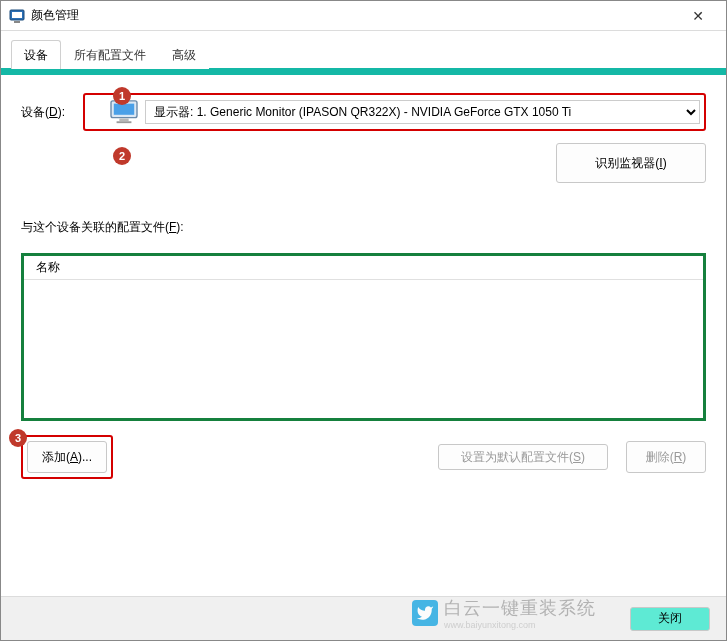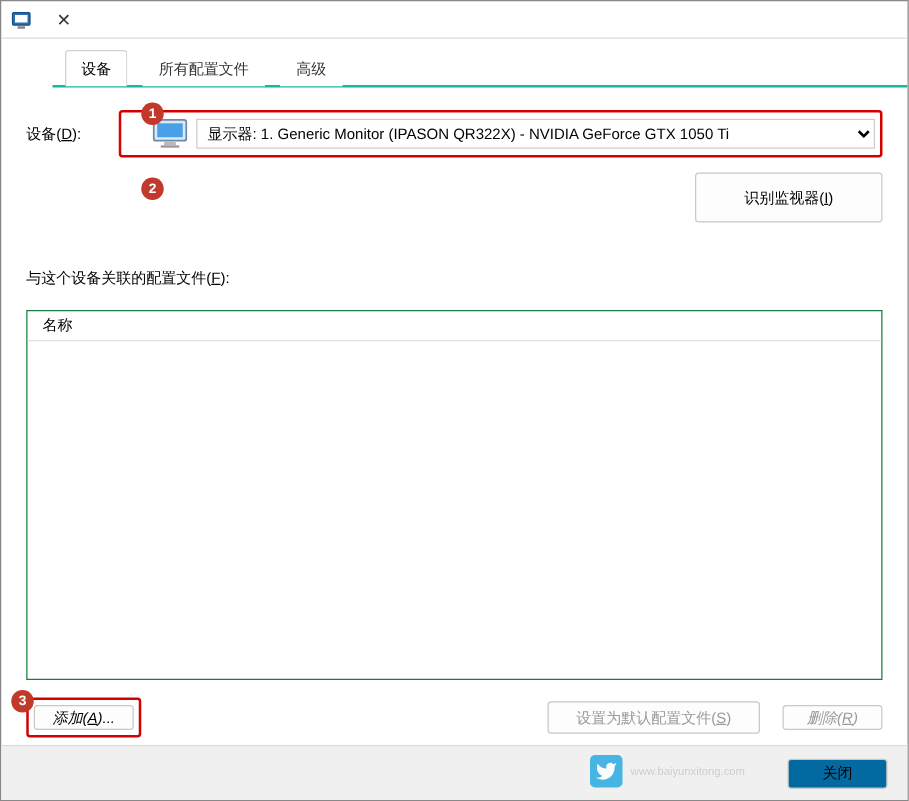--- a/index.html
+++ b/index.html
@@ -3,21 +3,21 @@
 <meta charset="utf-8">
 <style>
 * { box-sizing: border-box; margin: 0; padding: 0; font-family: "Microsoft YaHei", "Segoe UI", sans-serif; font-size: 12px; }
 body { background: #fff; width: 727px; height: 641px; position: relative; overflow: hidden; border: 1px solid #888; }
 
 .titlebar { height: 30px; border-bottom: 1px solid #dcdcdc; display: flex; align-items: center; padding: 0 8px; }
 .titlebar .app-icon { width: 16px; height: 16px; margin-right: 6px; }
 .titlebar .title { flex: 1; }
 .titlebar .close { width: 40px; text-align: center; font-size: 14px; color: #333; cursor: default; }
 
-.tabs { display: flex; padding: 8px 10px 0 10px; border-bottom: 2px solid #14b8a6; gap: 12px; margin-left: 41px; }
+.tabs { display: flex; padding: 8px 10px 0 10px; border-bottom: 7px solid #14b8a6; gap: 0; }
 .tab { padding: 6px 12px 5px 12px; border: 1px solid transparent; border-bottom: none; cursor: default; position: relative; top: 1px; background: #fff; }
 .tab.active { border-color: #d0d0d0; border-top-left-radius: 3px; border-top-right-radius: 3px; }
 .tab:not(.active) { color: #333; }
 
 .panel { padding: 18px 20px 12px 20px; }
 
 .row { display: flex; align-items: center; }
 .device-row { margin-bottom: 12px; }
 .underline { text-decoration: underline; }
 
@@ -33,71 +33,72 @@
 .check-box-wrap { margin-left: 120px; padding: 6px 8px; display: inline-flex; align-items: center; gap: 6px; }
 .chk { width: 14px; height: 14px; accent-color: #0067c0; }
 .dotted { border: 1px dotted #666; padding: 0 2px; }
 
 .identify-btn-wrap { margin-left: auto; }
 button.win { height: 40px; min-width: 150px; border: 1px solid #c8c8c8; background: #fdfdfd; border-radius: 3px; padding: 0 14px; cursor: default; }
 button.win:disabled { color: #9a9a9a; }
 
 .section-label { margin-top: 36px; margin-bottom: 16px; }
 
-.listview { border: 1px solid #15803d; height: 296px; background: #fff; margin-top: 17px; }
+.listview { border: 3px solid #15803d; height: 168px; background: #fff; margin-top: 17px; }
 .listview-header { display: flex; border-bottom: 1px solid #e0e0e0; height: 24px; align-items: center; }
 .listview-header .col { padding: 0 12px; }
 .col-name { flex: 0 0 450px; }
 .col-file { flex: 1; }
 
 .bottom-buttons { display: flex; margin-top: 14px; gap: 18px; align-items: center; }
 .add-wrap { padding: 4px; }
-button.small { min-width: 80px; height: 20px; font-style: italic; }
+button.small { min-width: 80px; height: 32px; }
 button.medium { min-width: 170px; height: 26px; }
 
 .link-row { margin-top: 30px; display: flex; align-items: center; }
 .link { color: #0066cc; text-decoration: underline; cursor: default; }
 .profiles-btn { margin-left: auto; min-width: 120px; }
 
 .dialog-footer { position: absolute; bottom: 0; left: 0; right: 0; height: 44px; border-top: 1px solid #dcdcdc; background: #f0f0f0; display: flex; align-items: center; justify-content: flex-end; padding: 0 16px; }
-button.close-b { min-width: 80px; height: 24px; border: 1px solid #c8c8c8; background: #0369a1; border-radius: 3px; }
+button.close-b { min-width: 80px; height: 24px; border: 1px solid #c8c8c8; background: #5eead4; border-radius: 3px; }
 
 .watermark { position: absolute; bottom: 10px; right: 130px; display: flex; align-items: center; gap: 6px; opacity: 0.85; pointer-events: none; }
 .wm-icon { width: 26px; height: 26px; background: #29abe2; border-radius: 4px; display: flex; align-items: center; justify-content: center; }
 .wm-text { color: #a8a8a8; font-size: 18px; letter-spacing: 1px; }
 .wm-sub { color: #c8c8c8; font-size: 9px; display: block; }
 </style>
 </head>
 <body>
 
 <div class="titlebar">
   <svg class="app-icon" viewBox="0 0 16 16">
     <rect x="1" y="2" width="14" height="10" rx="1" fill="#2a6fb5" stroke="#1a4a7a"></rect>
     <rect x="3" y="4" width="10" height="6" fill="#fff"></rect>
     <rect x="5" y="13" width="6" height="2" fill="#888"></rect>
   </svg>
+  <span class="title">颜色管理</span>
   <span class="close">✕</span>
 </div>
 
 <div class="tabs">
   <div class="tab active">设备</div>
   <div class="tab">所有配置文件</div>
   <div class="tab">高级</div>
 </div>
 
 <div class="panel">
 
   <div class="row device-row" style="position:relative;">
     <span>
       <span>设备(</span><span class="underline">D</span><span>):</span>
     </span>
 
     <span class="badge" style="left:92px; top:-6px;">1</span>
 
-    <div class="red-box dev-combo-wrap" style="margin-left:30px;">
+    <div class="red-box dev-combo-wrap" style="margin-left:18px;">
       <svg class="monitor-icon" viewBox="0 0 32 28">
         <rect x="2" y="2" width="28" height="18" rx="2" fill="#dce8f4" stroke="#6a8aaa" stroke-width="1.5"></rect>
         <rect x="5" y="5" width="22" height="12" fill="#4aa0e8"></rect>
         <rect x="11" y="21" width="10" height="3" fill="#b8b8b8"></rect>
         <rect x="8" y="24" width="16" height="2" fill="#9a9a9a"></rect>
       </svg>
       <select class="dev-combo">
         <option>显示器: 1. Generic Monitor (IPASON QR322X) - NVIDIA GeForce GTX 1050 Ti</option>
       </select>
     </div>
@@ -149,15 +150,16 @@
   <button class="close-b">关闭</button>
 </div>
 
 <div class="watermark">
   <div class="wm-icon">
     <svg viewBox="0 0 24 24" width="18" height="18">
         <path fill="#fff" d="M23 3a10.9 10.9 0 0 1-3.14 1.53A4.48 4.48 0 0 0 12 8v1A10.66 10.66 0 0 1 3 4s-4 9 5 13a11.64 11.64 0 0 1-7 2c9 5 20 0 20-11.5a4.5 4.5 0 0 0-.08-.83A7.72 7.72 0 0 0 23 3z"></path>
       </svg>
   </div>
   <div>
+    <span class="wm-text">白云一键重装系统</span>
     <span class="wm-sub">www.baiyunxitong.com</span>
   </div>
 </div>
 
 </body></html>

